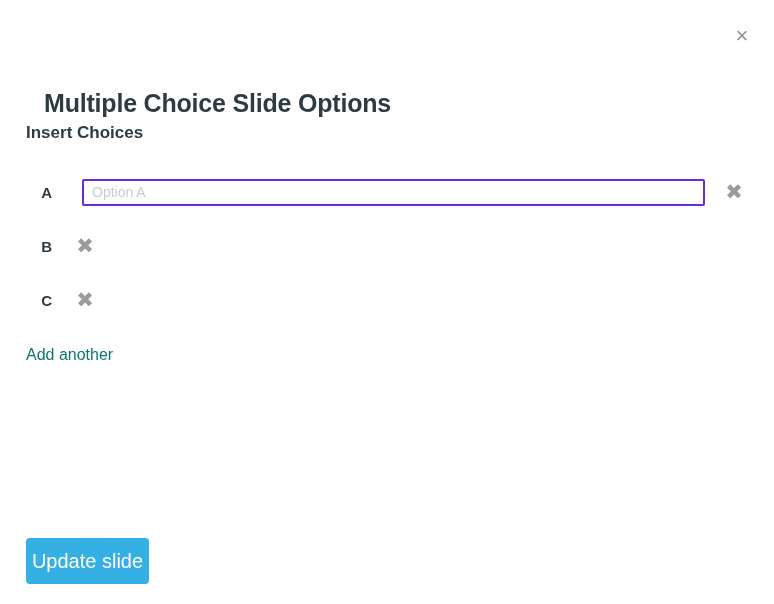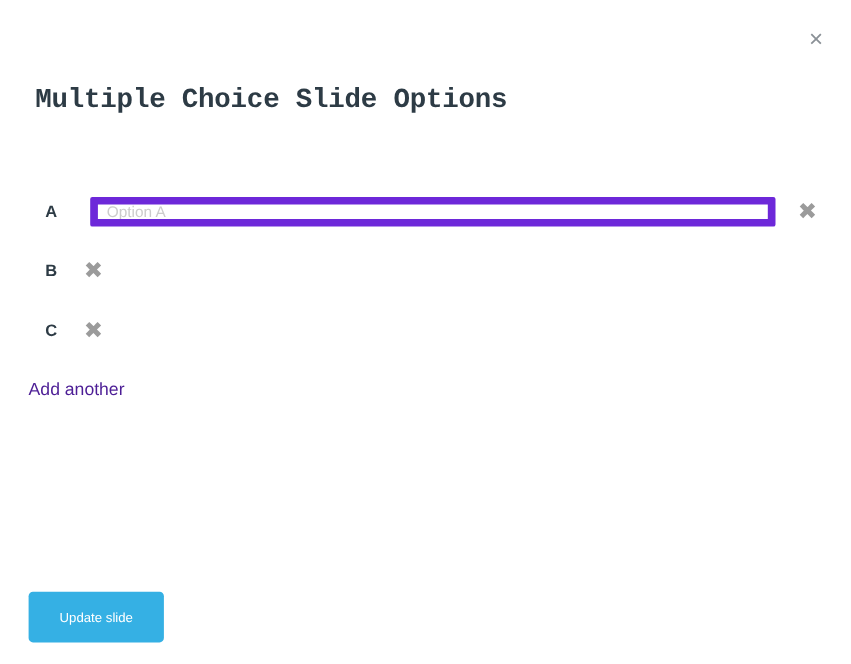--- a/index.html
+++ b/index.html
@@ -43,27 +43,26 @@
     border: none;
     padding: 0;
     font-family: "Liberation Sans", sans-serif;
   }
 
   
   .modal-title {
     position: absolute;
     left: 26px;
     top: 68px;
-    margin: 6px;
+    margin: 18px;
     font-size: 25px;
     line-height: 34px;
     font-weight: bold;
     color: #2d3b45;
     letter-spacing: -0.2px;
-    font-family: Liberation Mono, monospace;
   }
   .section-title {
     position: absolute;
     left: 26px;
     top: 122px;
     margin: 0;
     font-size: 17px;
     line-height: 22px;
     font-weight: bold;
     color: #2d3b45;
@@ -89,21 +88,21 @@
     padding-right: 4px;
     font-size: 15px;
     font-weight: bold;
     color: #2d3b45;
   }
   .choice-input {
     flex: 0 0 auto;
     width: 623px;
     height: 27px;
     margin-left: 26px;
-    border: 7px solid #6d28d9;
+    border: 2px solid #6d28d9;
     border-radius: 2px;
     background: #ffffff;
     padding: 3px 8px;
     font-size: 14px;
     font-family: "Liberation Sans", sans-serif;
     color: #555555;
     outline: none;
   }
   .choice-input::placeholder {
     color: #cccccc;
@@ -126,51 +125,52 @@
     font-family: "DejaVu Sans", sans-serif;
   }
 
   
   .add-another {
     position: absolute;
     left: 26px;
     top: 344px;
     font-size: 16px;
     line-height: 22px;
-    color: #4c1d95;
+    color: #0f766e;
     text-decoration: none;
     cursor: pointer;
   }
 
   
   .update-btn {
     position: absolute;
     left: 26px;
     top: 538px;
     width: 123px;
     height: 46px;
     background: #35b0e4;
     border: none;
     border-radius: 4px;
     color: #ffffff;
-    font-size: 12px;
+    font-size: 20px;
     font-family: "Liberation Sans", sans-serif;
     cursor: pointer;
     padding: 0;
   }
 </style>
 </head>
 <body>
 
 <div class="modal">
 
   <button class="close-btn">×</button>
 
   <h1 class="modal-title">Multiple Choice Slide Options</h1>
 
+  <h2 class="section-title">Insert Choices</h2>
 
   <div class="choices">
       <div class="choice-row">
         <span class="choice-letter">A</span>
         <input type="text" class="choice-input" placeholder="Option A" style="">
         <button class="remove-btn">✖</button>
       </div>
       <div class="choice-row">
         <span class="choice-letter">B</span>
         <button class="remove-btn">✖</button>

